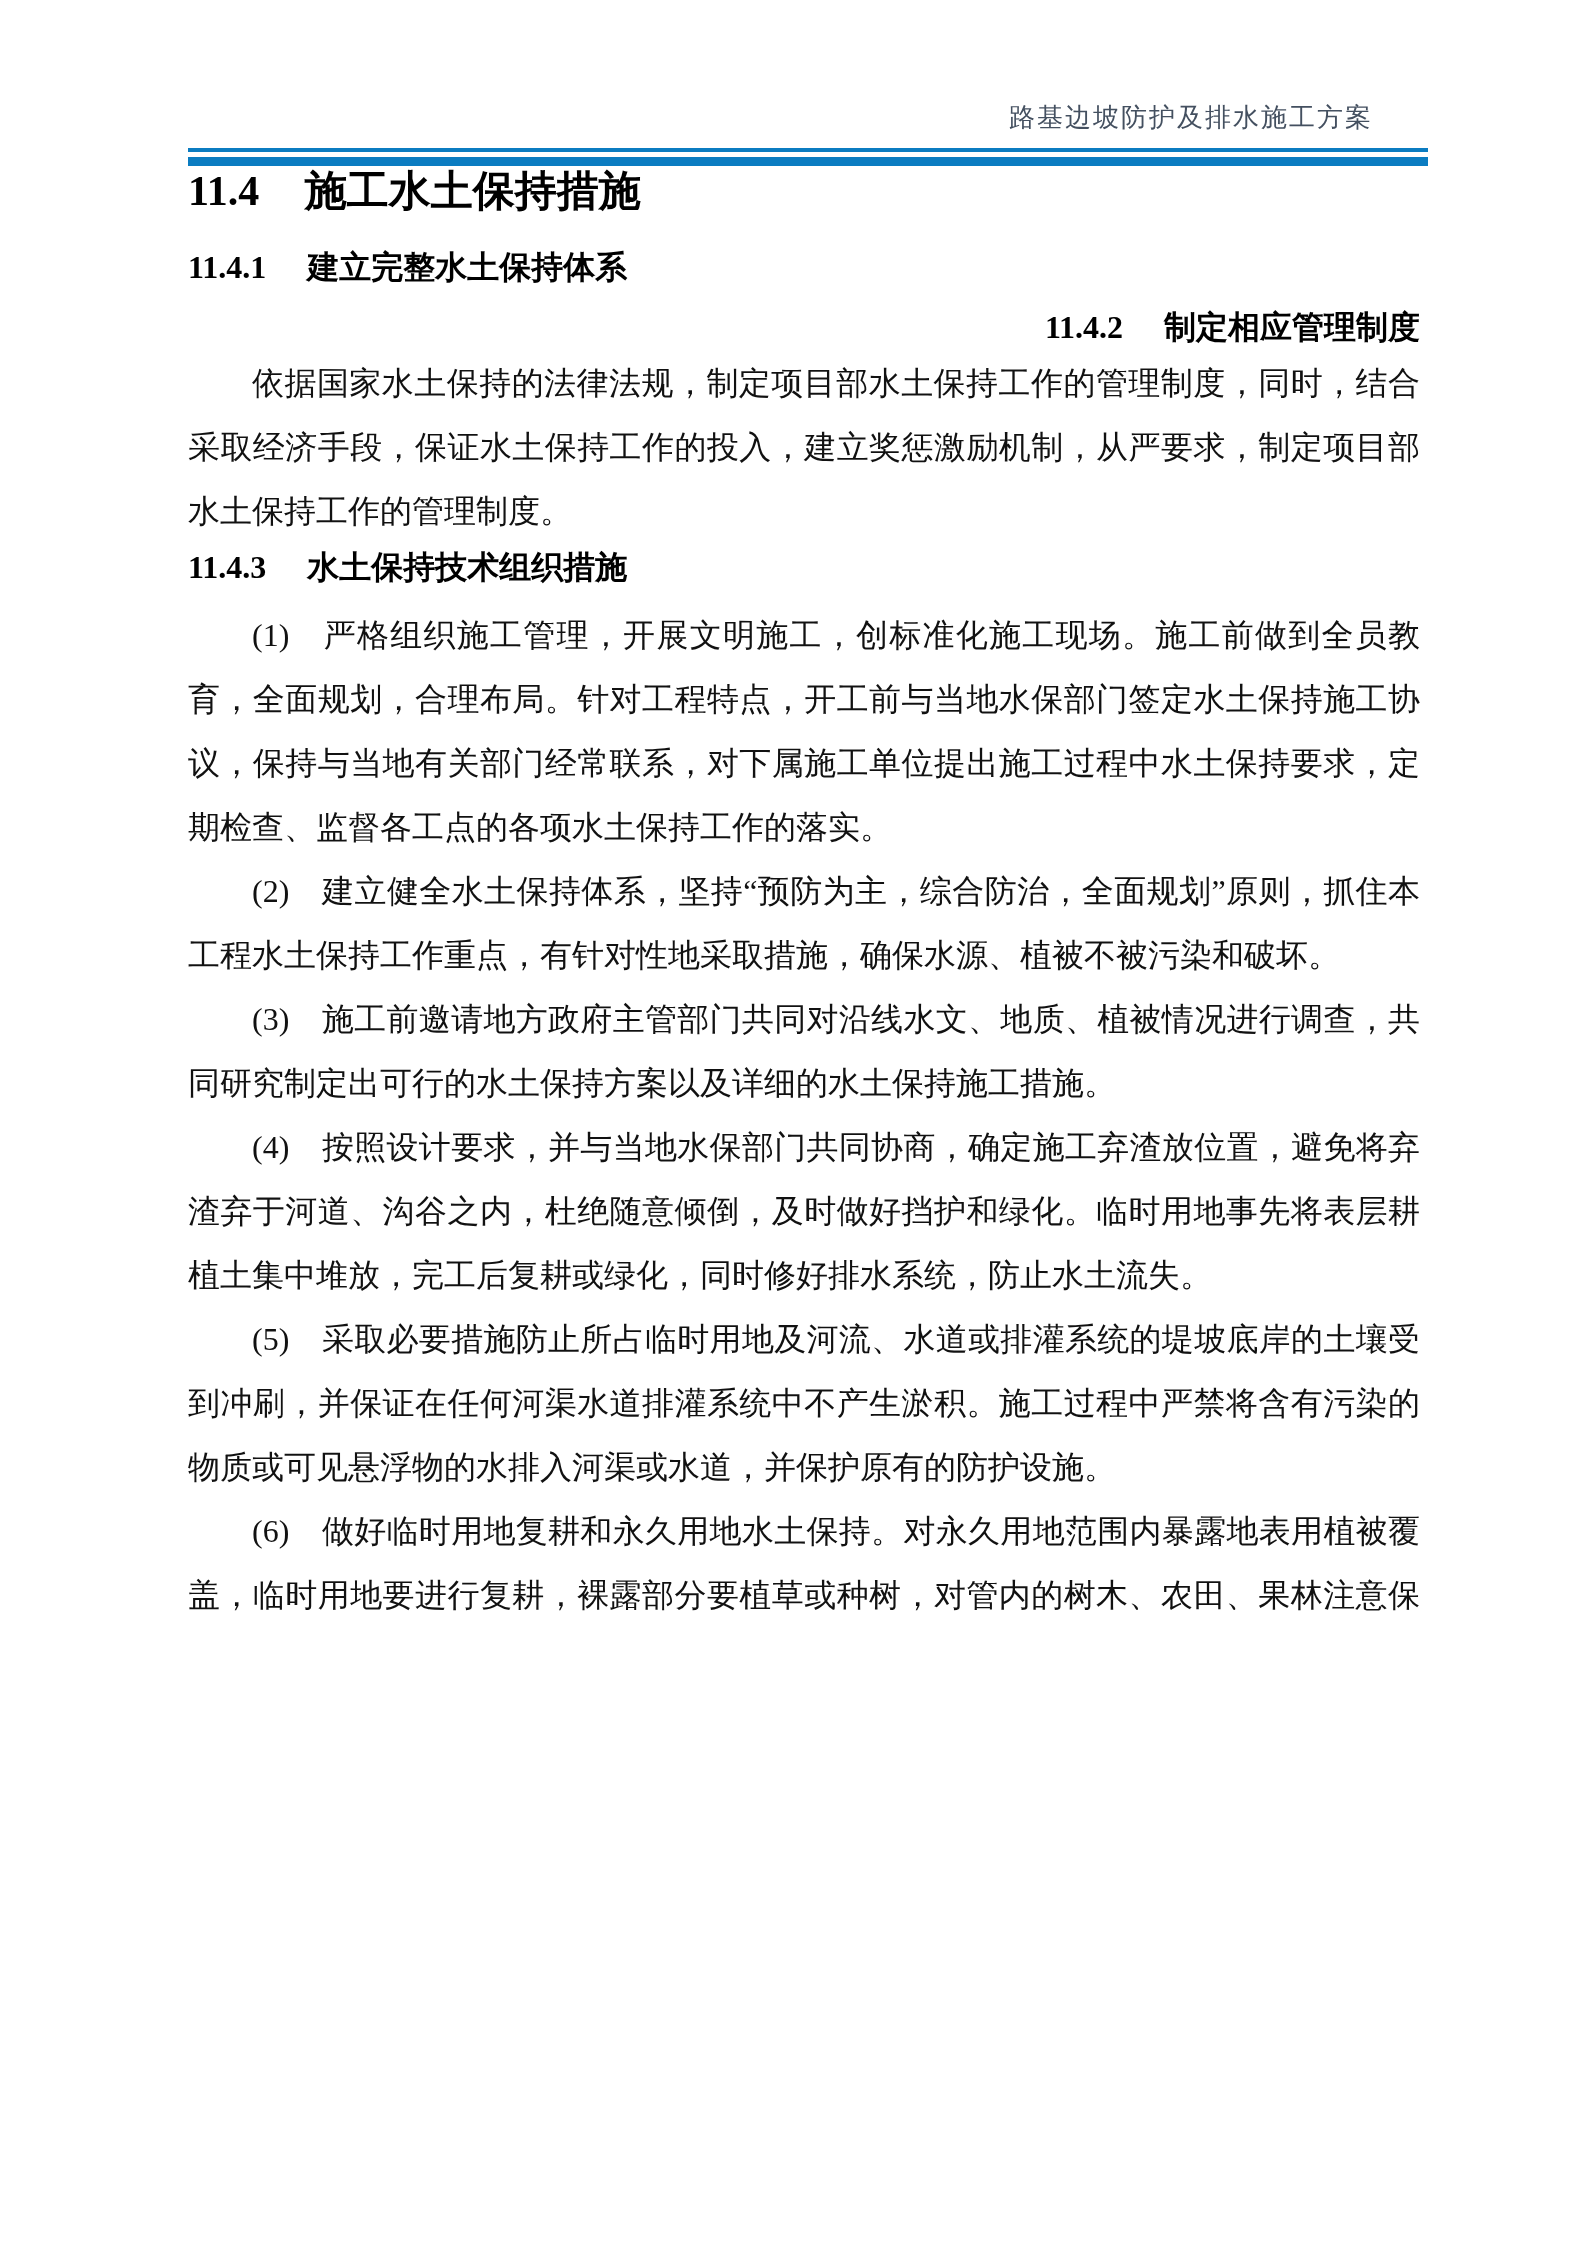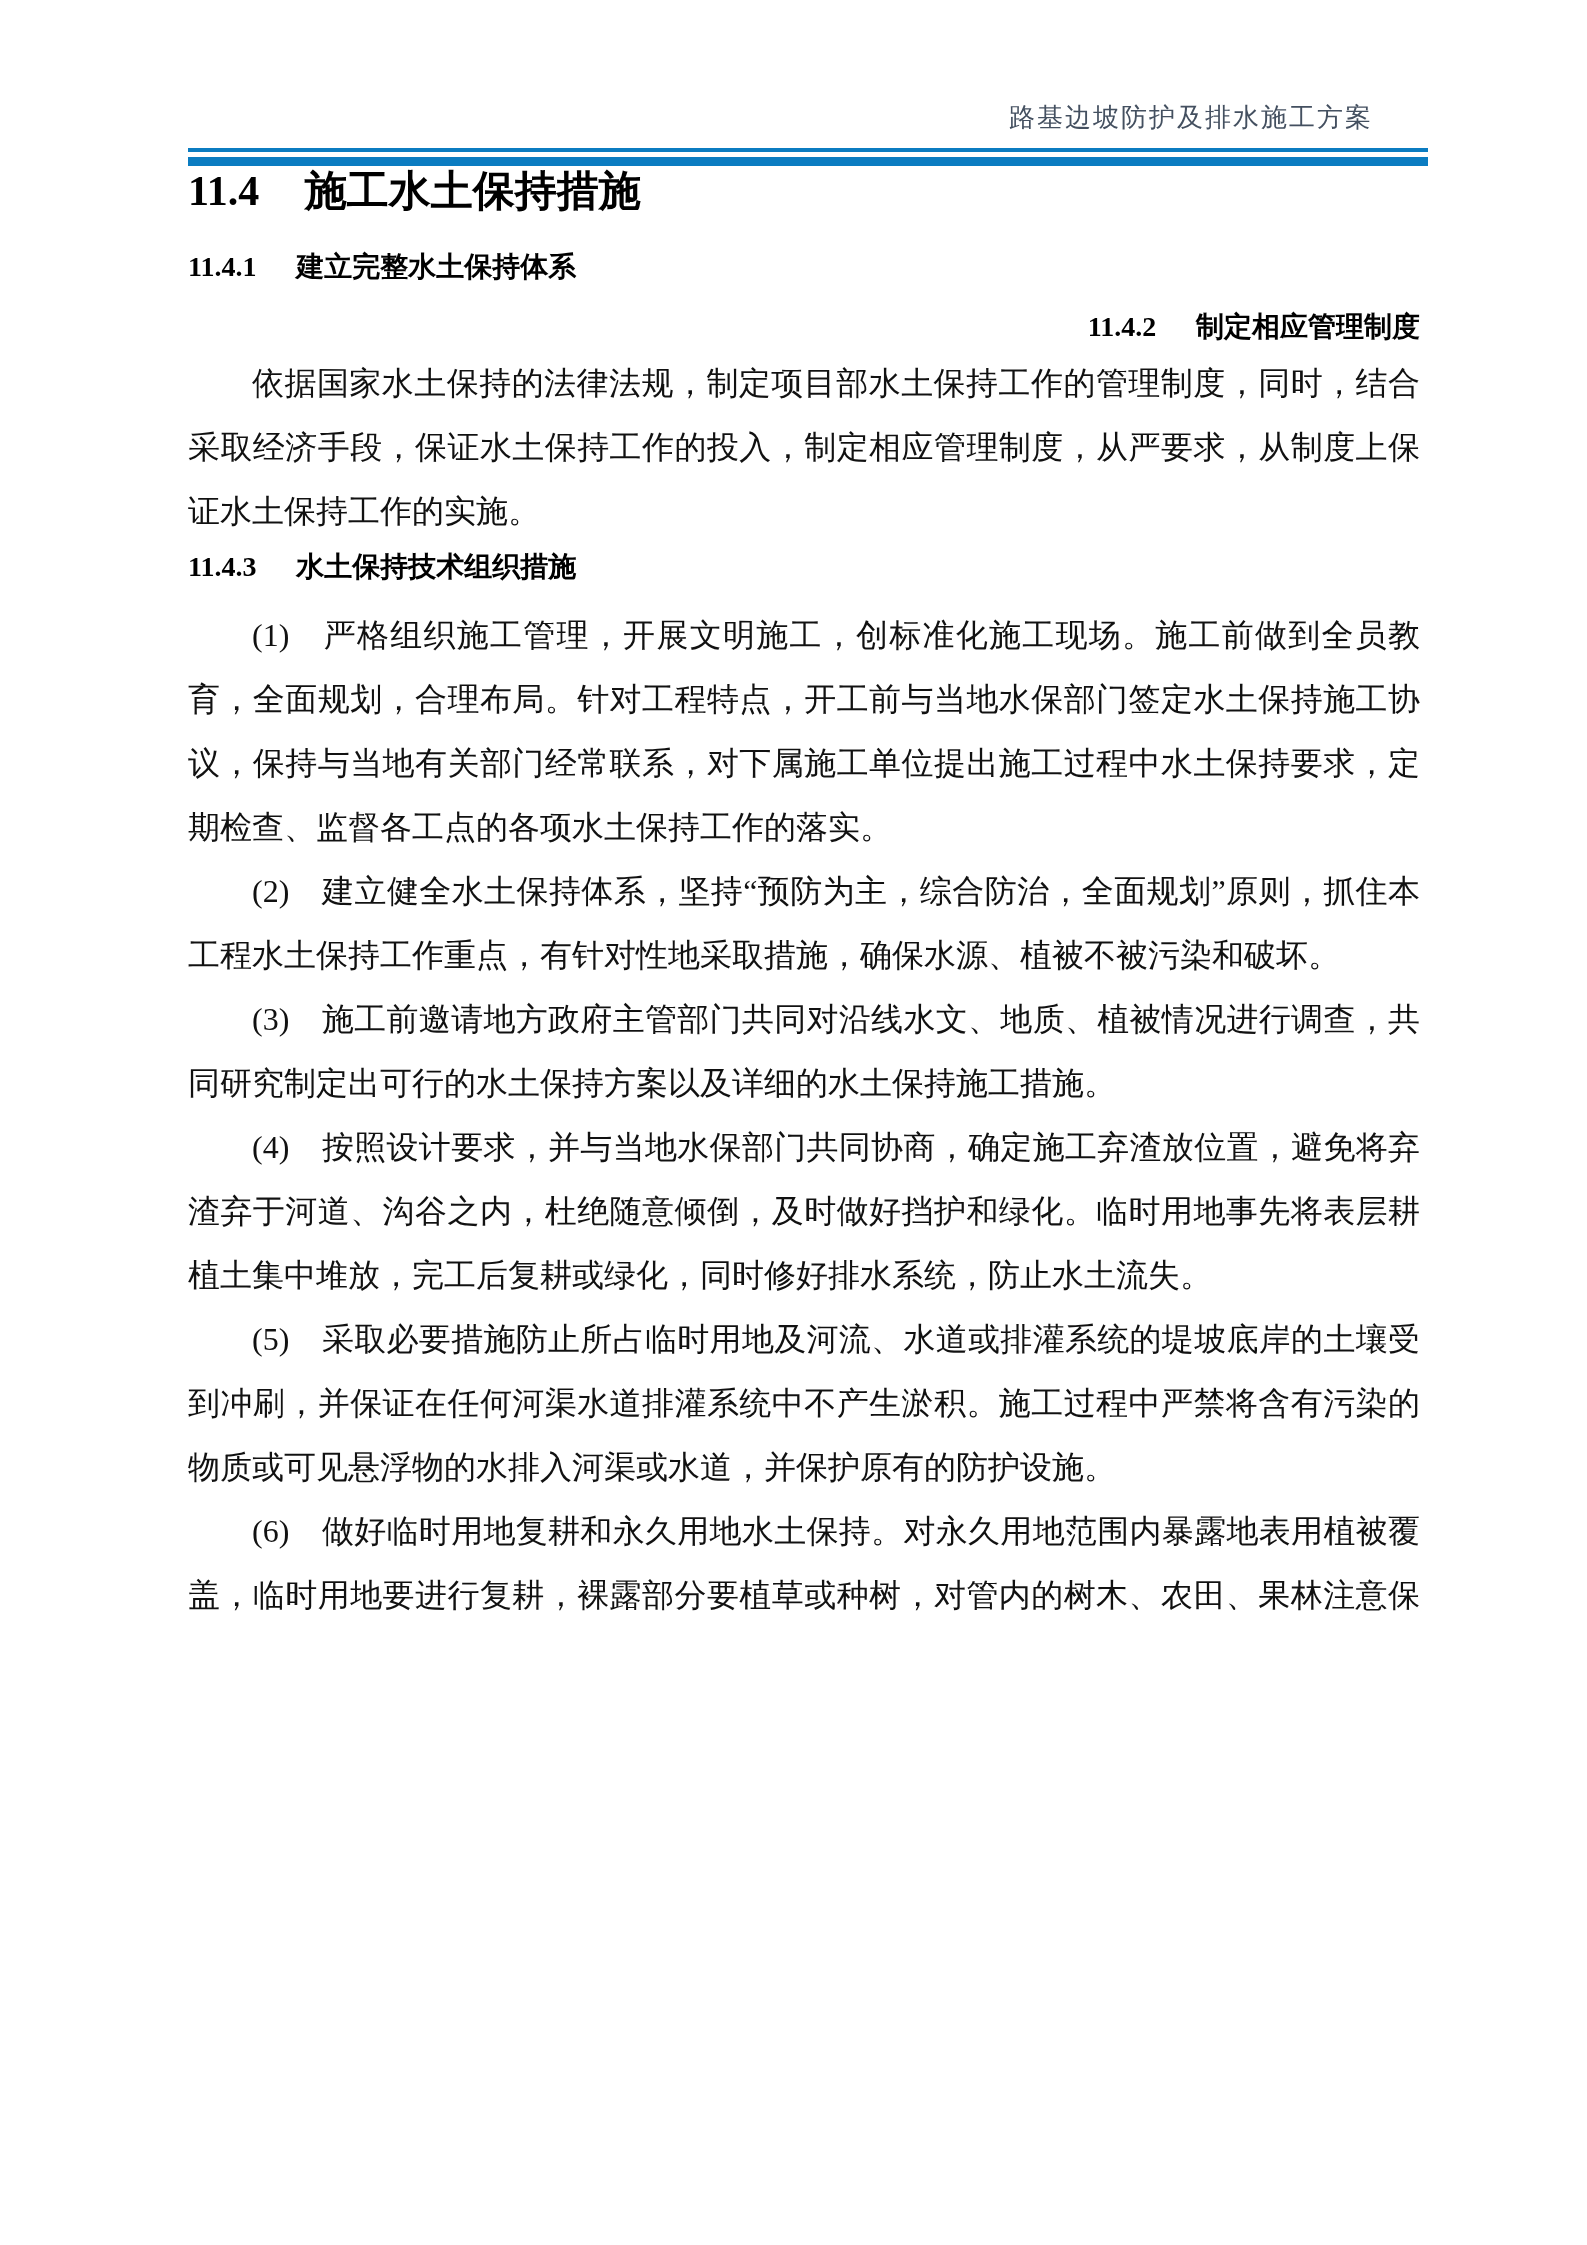--- a/index.html
+++ b/index.html
@@ -40,21 +40,21 @@
     padding: 0 0 0 188px;
     width: 1232px;
   }
   .h1, .h2 {
     font-family: "Liberation Sans", "DejaVu Sans", sans-serif;
     font-weight: bold;
     color: #000000;
     margin: 0;
   }
   .h1 { font-size: 42px; line-height: 50px; }
-  .h2 { font-size: 28px; line-height: 48px; }
+  .h2 { font-size: 32px; line-height: 48px; }
   .h2-1 { margin-top: 27px; }
   .h2-2 { margin-top: 12px; text-align: right; }
   .h2-3 { }
   .h-num {
     font-family: "Liberation Serif", "DejaVu Serif", serif;
     font-weight: bold;
   }
   .h1 .h-num { margin-right: 34px; }
   .h2 .h-num { margin-right: 32px; }
   .para {
@@ -112,21 +112,21 @@
       <span class="h-num">11.4.1</span>
       <span class="h-title">建立完整水土保持体系</span>
     </h2>
 
 
     <h2 class="h2 h2-2">
       <span class="h-num">11.4.2</span>
       <span class="h-title">制定相应管理制度</span>
     </h2>
 
-    <p class="para para-2">依据国家水土保持的法律法规，制定项目部水土保持工作的管理制度，同时，结合采取经济手段，保证水土保持工作的投入，制定相应管理制度，从严要求，从制度上保证水土保持工作的实施。</p>
+    <p class="para para-2">依据国家水土保持的法律法规，制定项目部水土保持工作的管理制度，同时，结合采取经济手段，保证水土保持工作的投入，建立奖惩激励机制，从严要求，制定项目部水土保持工作的管理制度。</p>
 
     <h2 class="h2 h2-3">
       <span class="h-num">11.4.3</span>
       <span class="h-title">水土保持技术组织措施</span>
     </h2>
 
     <div class="items">
       <p class="para">(1)　严格组织施工管理，开展文明施工，创标准化施工现场。施工前做到全员教育，全面规划，合理布局。针对工程特点，开工前与当地水保部门签定水土保持施工协议，保持与当地有关部门经常联系，对下属施工单位提出施工过程中水土保持要求，定期检查、监督各工点的各项水土保持工作的落实。</p>
       <p class="para">(2)　建立健全水土保持体系，坚持“预防为主，综合防治，全面规划”原则，抓住本工程水土保持工作重点，有针对性地采取措施，确保水源、植被不被污染和破坏。</p>
       <p class="para">(3)　施工前邀请地方政府主管部门共同对沿线水文、地质、植被情况进行调查，共同研究制定出可行的水土保持方案以及详细的水土保持施工措施。</p>

